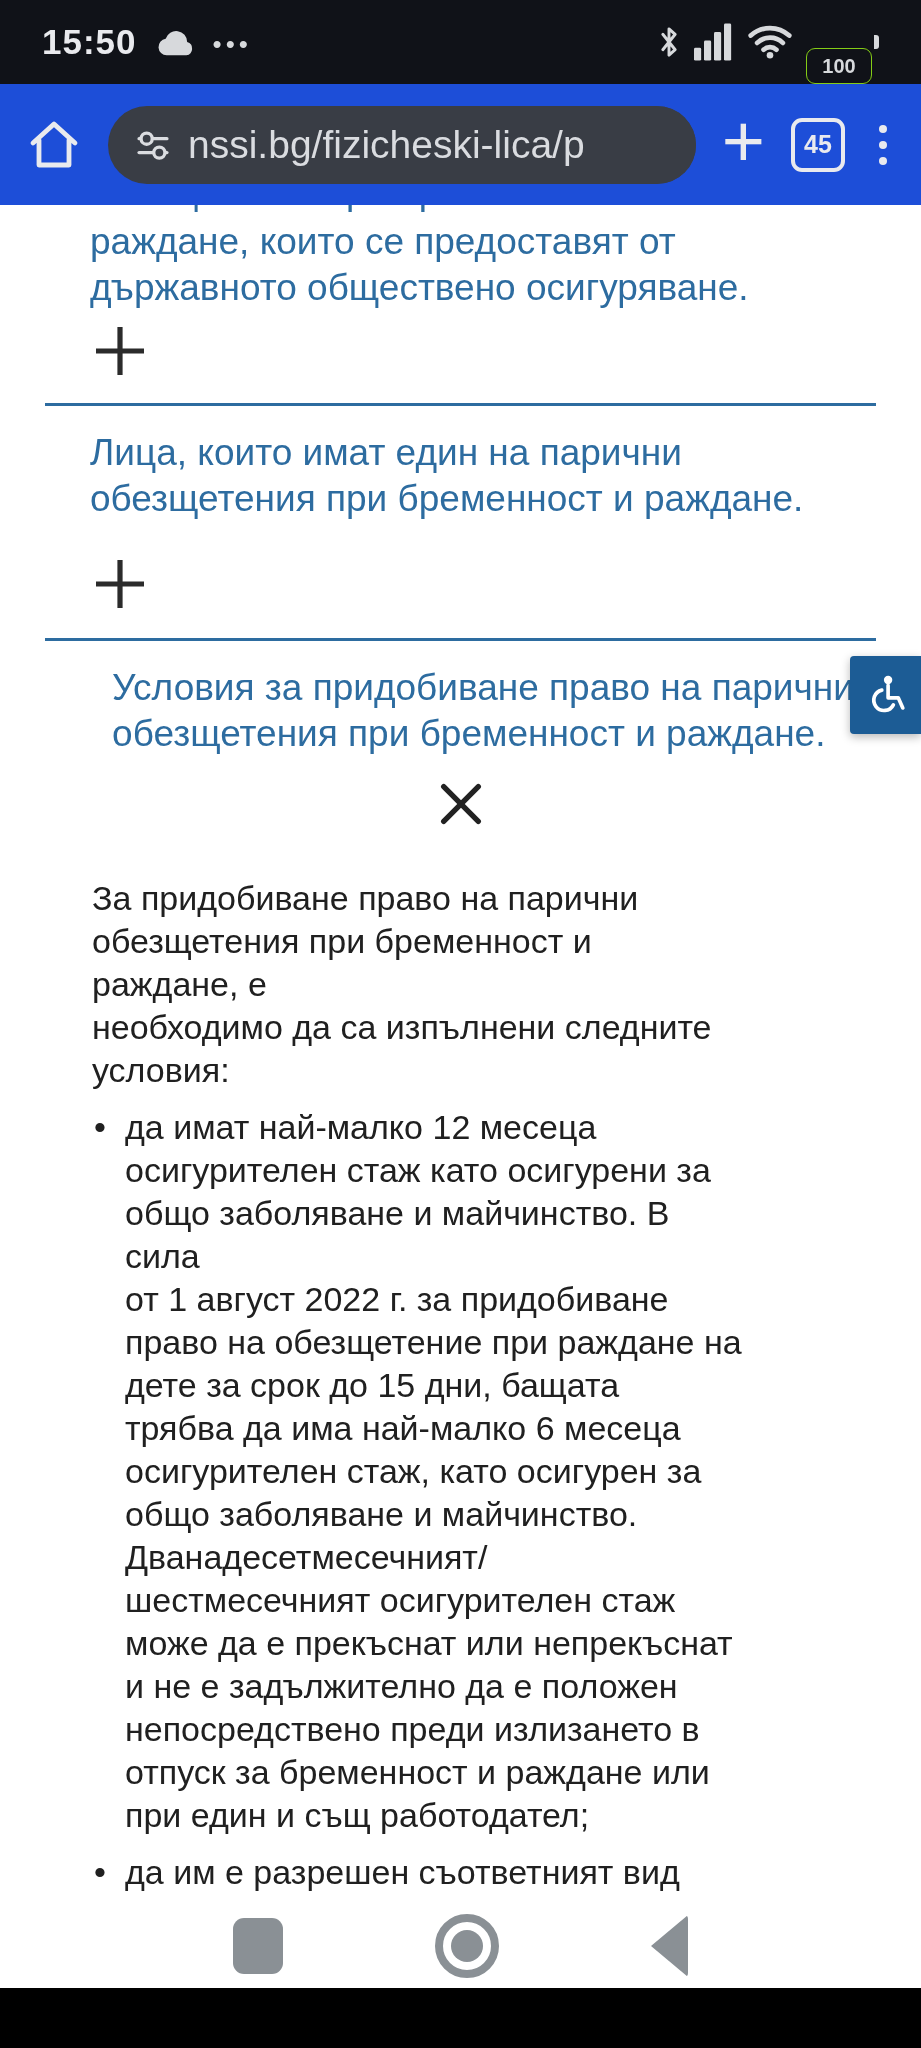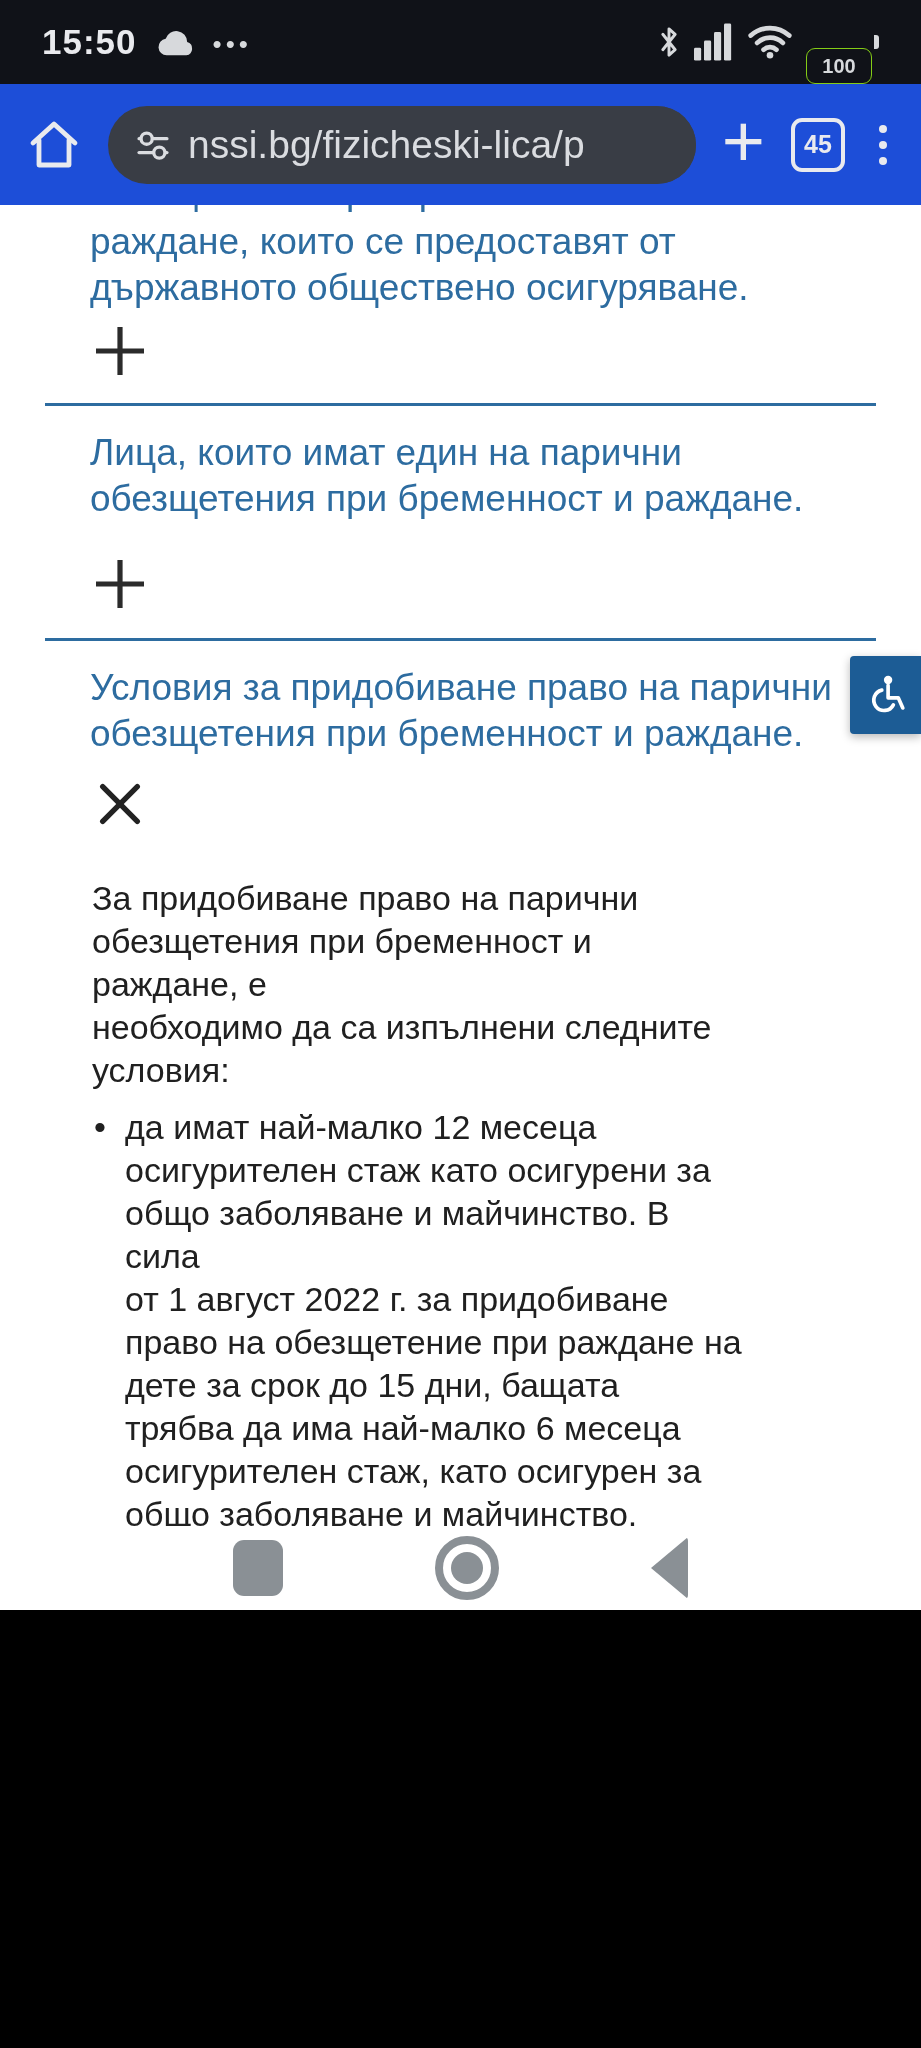--- a/index.html
+++ b/index.html
@@ -1,17 +1,17 @@
 <!DOCTYPE html>
 <html><head>
 <meta charset="utf-8">
 <style>
   html,body{margin:0;padding:0;background:#000;}
   .screen{
-    position:relative;width:921px;height:1610px;background:#ffffff;
+    position:relative;width:921px;height:1988px;background:#ffffff;
     font-family:"Liberation Sans","DejaVu Sans",sans-serif;
     overflow:hidden;margin:0 auto;
   }
   
   .status-bar{
     height:84px;background:#101218;color:#e9eaee;
     display:flex;align-items:center;padding:0 42px;box-sizing:border-box;gap:18px;
   }
   .status-time{font-size:35px;font-weight:700;letter-spacing:1px;}
   .status-dots{font-size:26px;letter-spacing:4px;color:#d7d9dc;margin-top:4px;}
@@ -60,21 +60,21 @@
   }
   .acc-row{display:flex;align-items:flex-start;flex-direction:column;}
   .acc-title{
     flex:1;padding-left:45px;color:#2d6ca0;font-size:37px;line-height:46px;font-weight:400;
   }
   .acc-icon-col{width:150px;display:flex;justify-content:center;padding-top:6px;flex:none;}
   .icon-btn{background:none;border:none;padding:6px;cursor:pointer;line-height:0;}
   .divider{border:none;border-top:3px solid #2d6ca0;margin:0;}
   .row1{padding:2px 0 18px 0;}
   .row2{padding:24px 0 20px 0;}
-  .row3{padding:24px 0 0 0;}
+  .row3{padding:24px 0 0 0;align-items:center;}
   
   .panel{color:#202020;padding:42px 0 26px 47px;}
   .panel-intro{font-size:34px;line-height:43px;max-width:650px;}
   .panel ul{list-style:none;margin:12px 0 0 0;padding:0;}
   .panel li{
     position:relative;padding-left:33px;margin-top:14px;
     font-size:34px;line-height:43px;max-width:620px;
   }
   .panel li::before{content:"•";position:absolute;left:2px;top:0;font-size:34px;}
   .panel-citation{margin-top:26px;font-size:34px;line-height:43px;max-width:680px;margin-left:-2px;}

